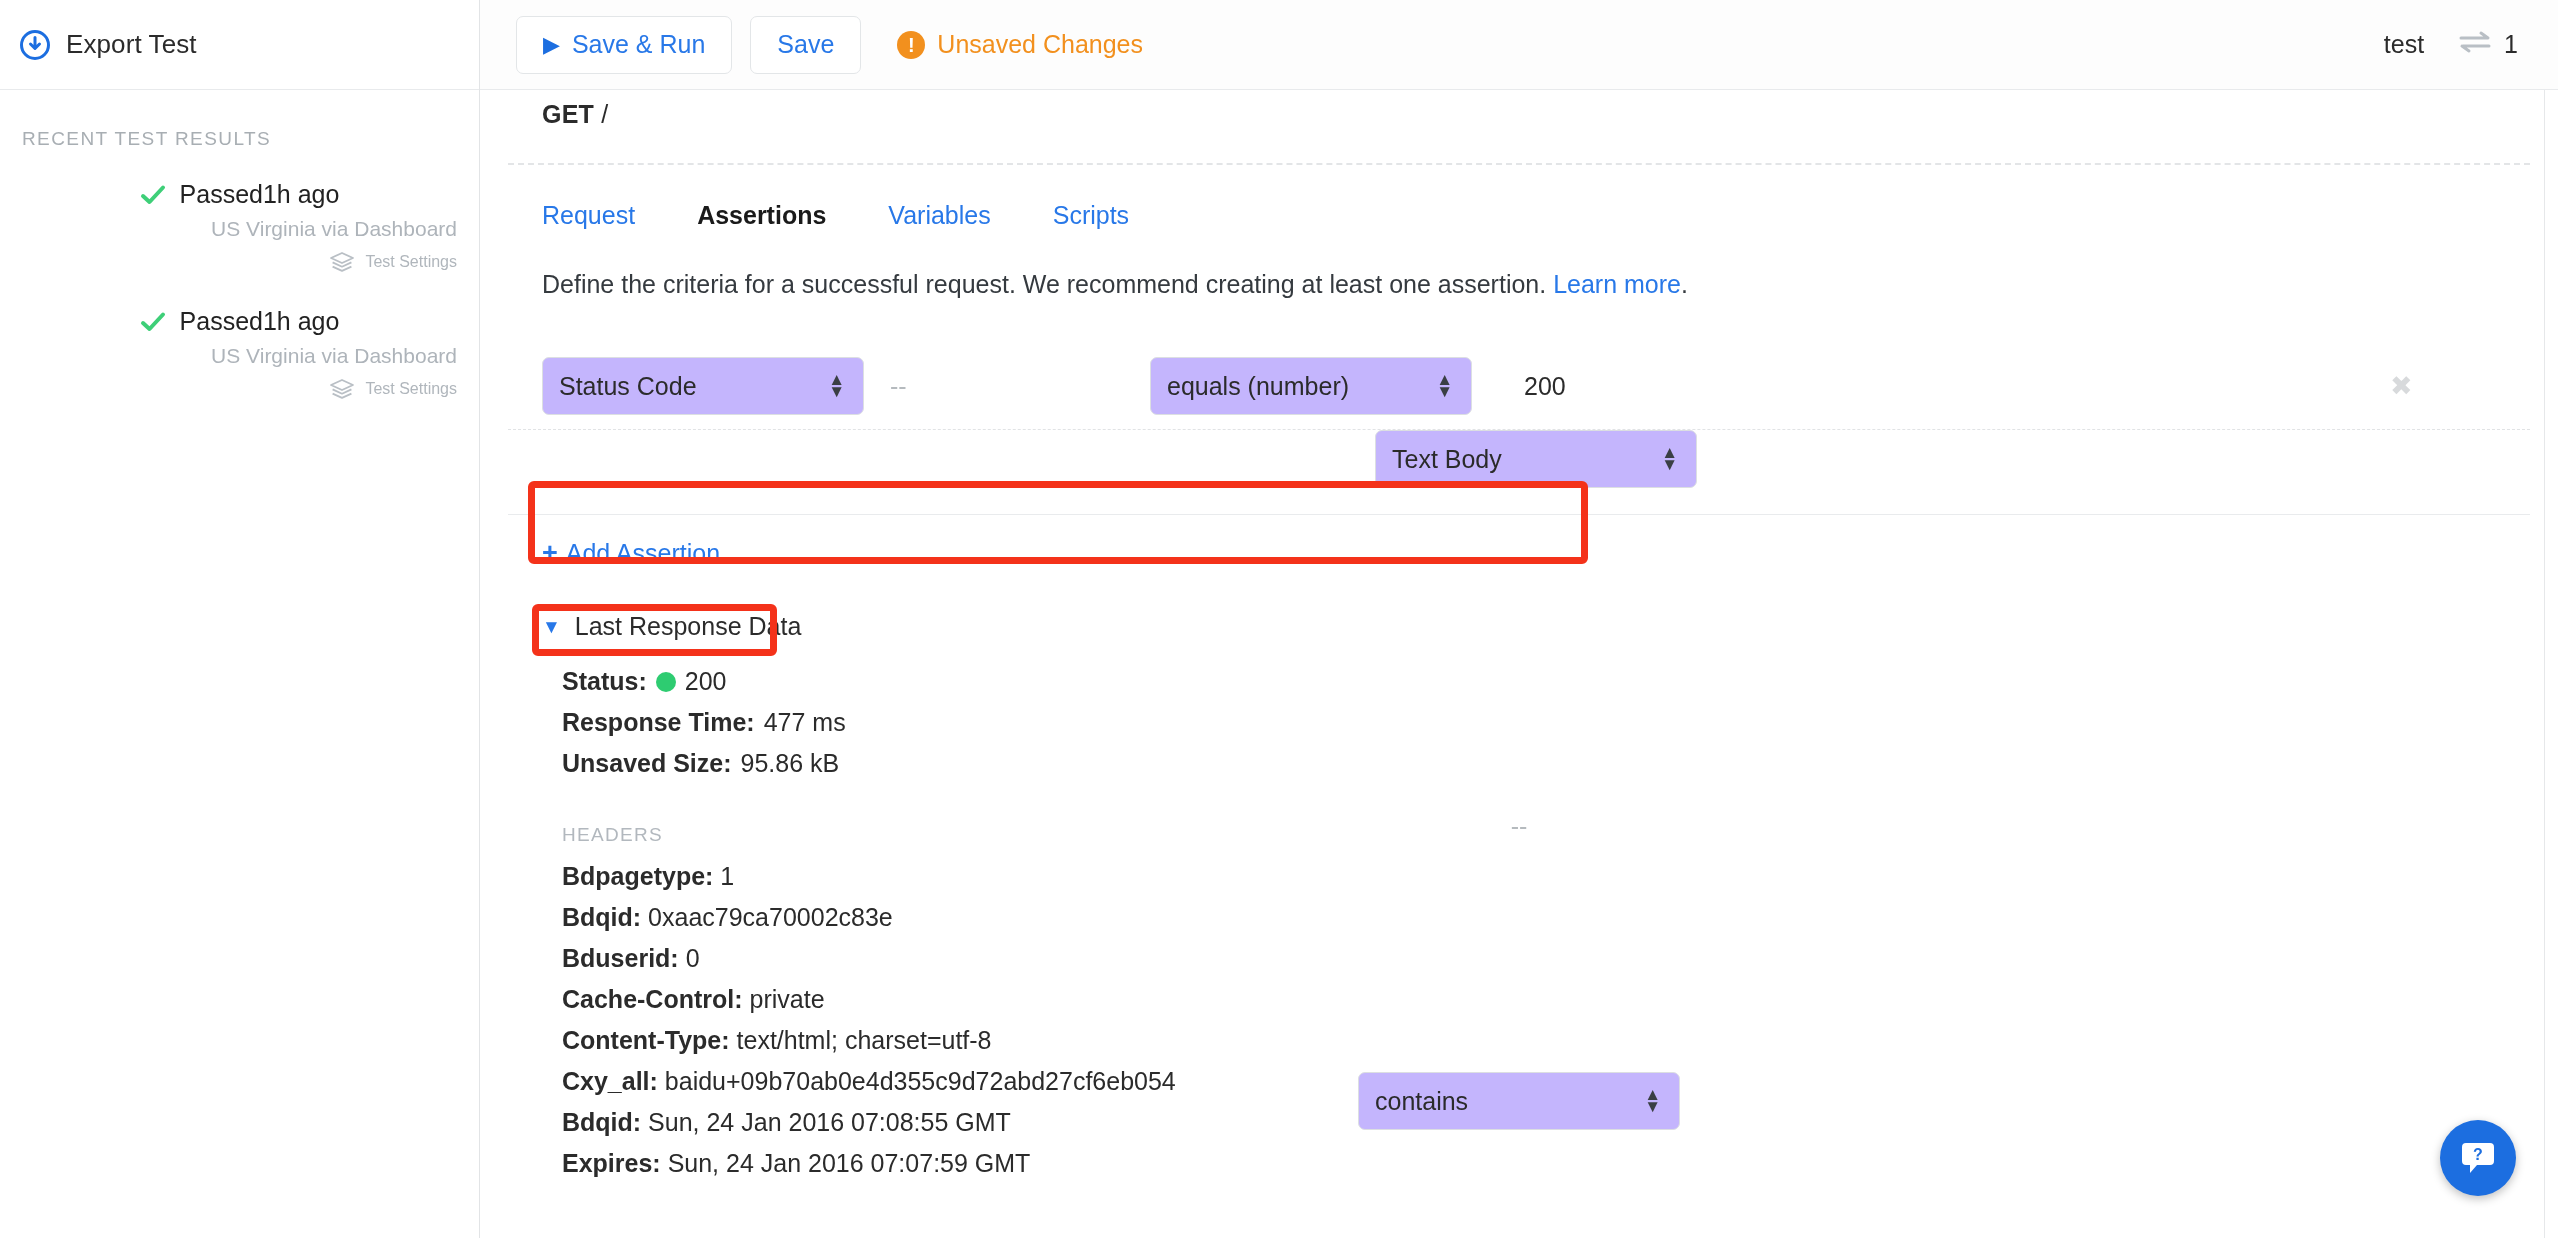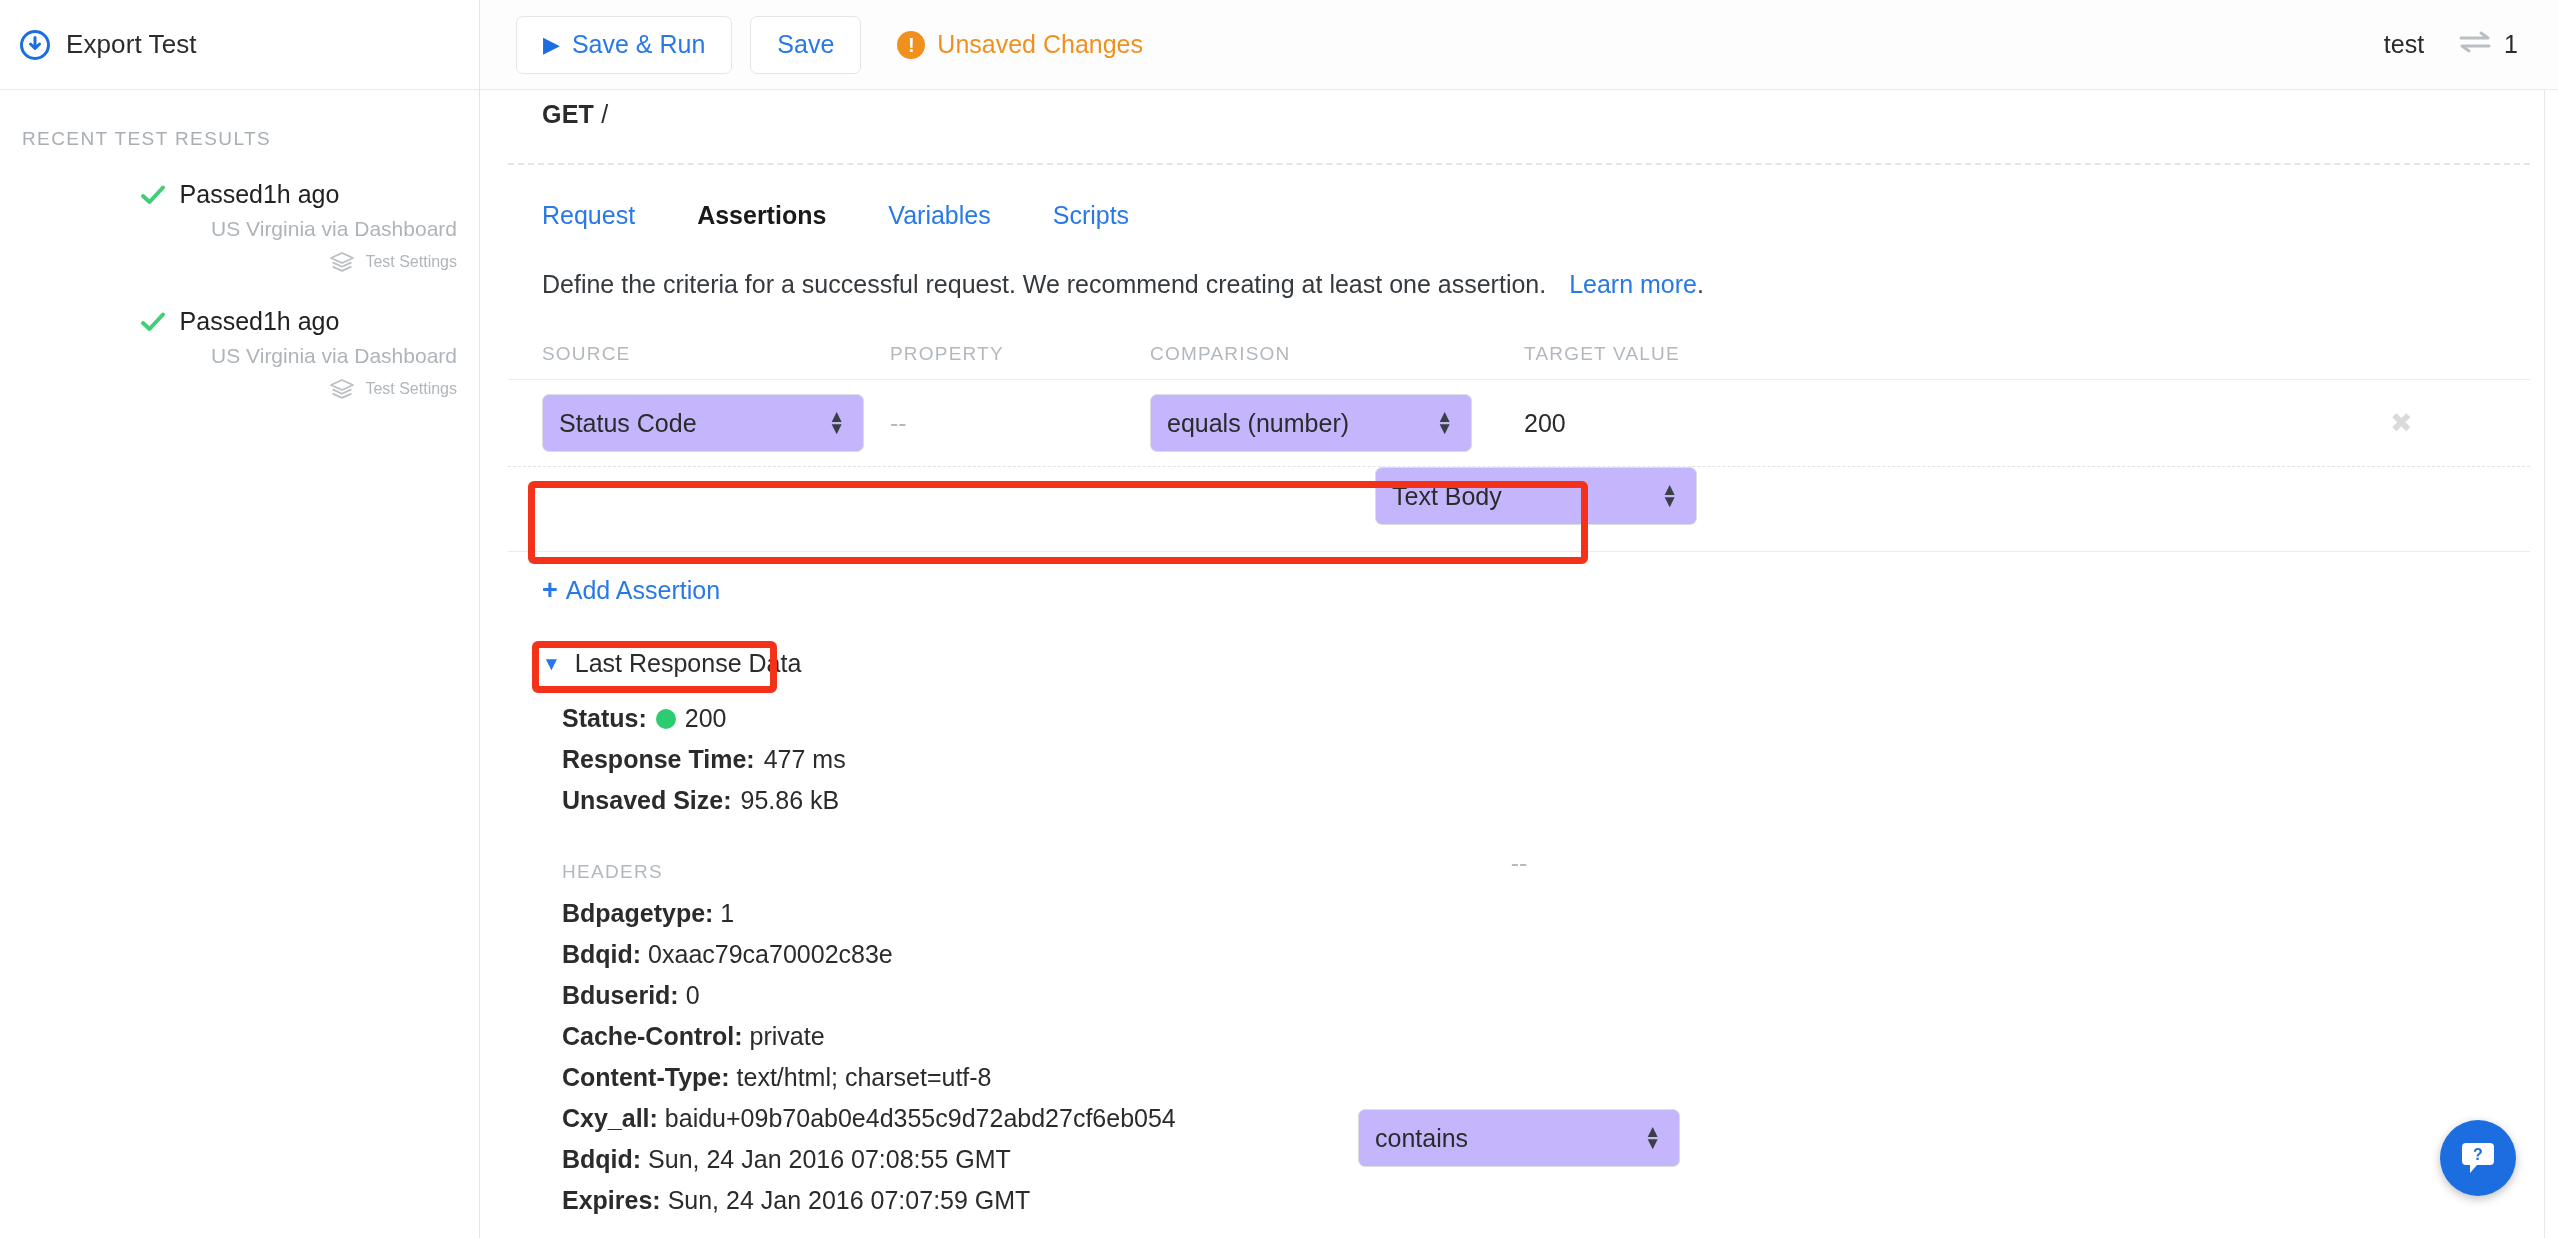--- a/index.html
+++ b/index.html
@@ -197,21 +197,21 @@
   }
   .tab.active {
     color: #1a1a1a;
     font-weight: bold;
   }
   .desc {
     font-size: 25px;
     color: #353a3f;
     padding: 40px 0 0 62px;
   }
-  .desc a { color: #2878e8; text-decoration: none; margin-left: 16px; }
+  .desc a { color: #2878e8; text-decoration: none; }
 
   
   .atable { margin: 44px 28px 0 28px; position: relative; }
   .athead {
     display: flex;
     align-items: flex-end;
     font-size: 19px;
     letter-spacing: 1.2px;
     color: #b2b8be;
     padding-bottom: 14px;
@@ -480,27 +480,20 @@
           <div class="tab">Scripts</div>
         </div>
 
         <div class="desc">
           <span>Define the criteria for a successful request. We recommend creating at least one assertion.</span>
           <a href="#">Learn more</a><span>.</span>
         </div>
 
         <div class="atable">
 
-          <div class="athead">
-            <div class="col-source">SOURCE</div>
-            <div class="col-prop">PROPERTY</div>
-            <div class="col-comp">COMPARISON</div>
-            <div class="col-target">TARGET VALUE</div>
-            <div class="col-del"></div>
-          </div>
 
           <div class="arow">
             <div class="col-source">
               <div class="select">
                 <span>Status Code</span>
                 <span class="spin">
                     <span>▲</span>
                     <span>▼</span>
                   </span>
               </div>

